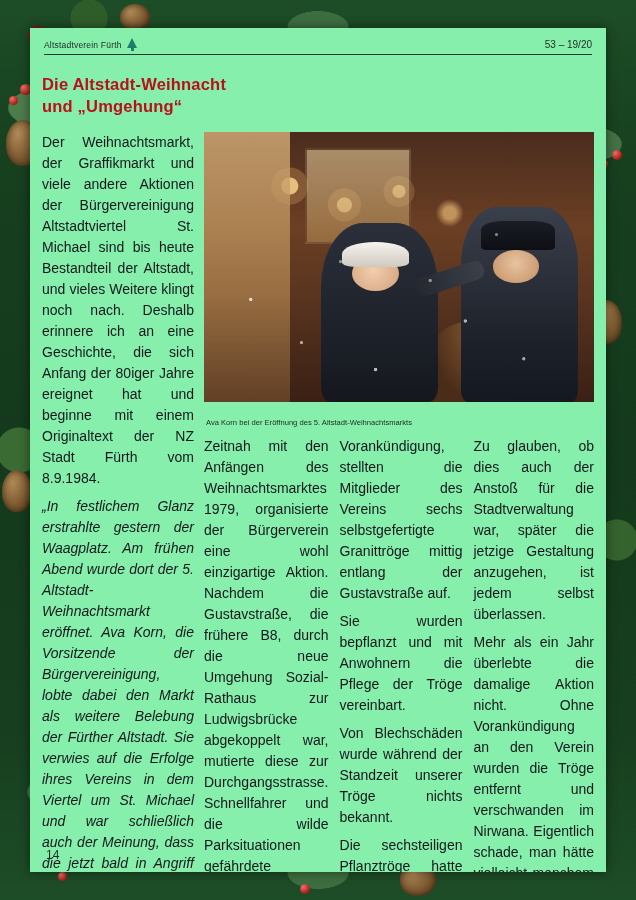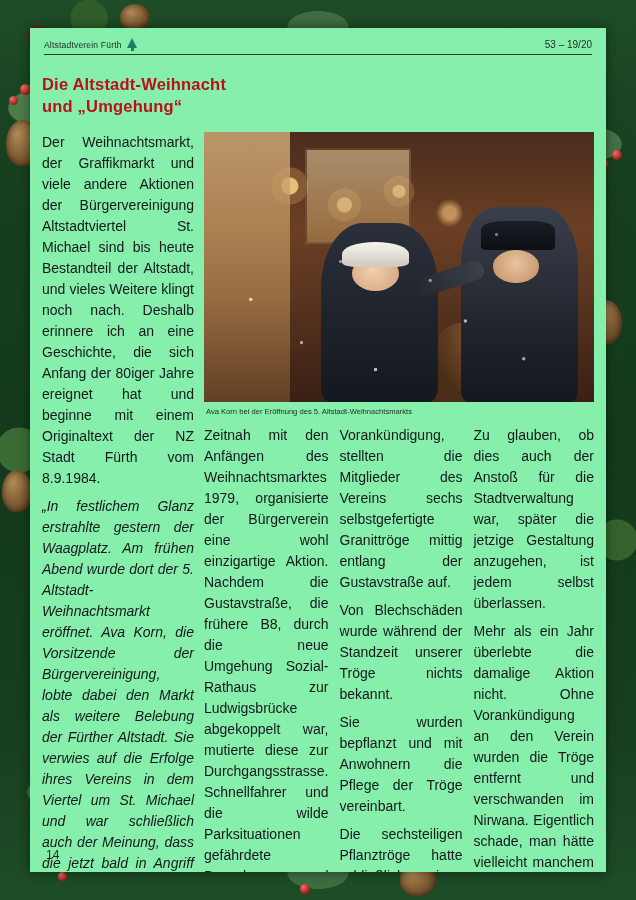--- a/index.html
+++ b/index.html
@@ -161,21 +161,21 @@
       radial-gradient(circle at 25% 78%, rgba(255,255,255,.6) 0 1.2px, transparent 2px),
       radial-gradient(circle at 44% 88%, rgba(255,255,255,.7) 0 1.5px, transparent 2px),
       radial-gradient(circle at 67% 70%, rgba(255,255,255,.65) 0 1.3px, transparent 2px),
       radial-gradient(circle at 82% 84%, rgba(255,255,255,.6) 0 1.3px, transparent 2px),
       radial-gradient(circle at 58% 55%, rgba(255,255,255,.5) 0 1.2px, transparent 2px),
       radial-gradient(circle at 35% 48%, rgba(255,255,255,.5) 0 1.1px, transparent 2px),
       radial-gradient(circle at 75% 38%, rgba(255,255,255,.45) 0 1.1px, transparent 2px);
   }
   .caption{
     font-size:7.6px;color:#1d2b20;
-    padding:5px 2px 0 2px;
+    padding:16px 2px 0 2px;
     border-top:0;
   }
 
   
   p{margin:0 0 7px 0;}
   .body-text{
     font-size:14px;line-height:1.5;
     color:#14181c;
     text-align:justify;
     hyphens:auto;
@@ -251,22 +251,22 @@
           <div class="snow"></div>
         </div>
         <div class="caption">Ava Korn bei der Eröffnung des 5. Altstadt-Weihnachtsmarkts</div>
 
         <div class="cols-3">
           <div class="col">
             <p class="body-text">Zeitnah mit den Anfängen des Weihnachtsmarktes 1979, organisierte der Bürgerverein eine wohl einzigartige Aktion. Nachdem die Gustavstraße, die frühere B8, durch die neue Umgehung Sozial-Rathaus zur Ludwigsbrücke abgekoppelt war, mutierte diese zur Durchgangsstrasse. Schnellfahrer und die wilde Parksituationen gefährdete Besucher und Anlieger. Für den Bürgerverein eine Katastrophe. Städtische Vorschläge ließen auf sich warten und so wurde gehandelt. Was man sich heute kaum noch vorstellen konnte nahm seinen Lauf. Nach einiger Vorbereitung, in einer Nacht und Nebelaktion, ohne</p>
           </div>
           <div class="col">
             <p class="body-text">Vorankündigung, stellten die Mitglieder des Vereins sechs selbstgefertigte Granittröge mittig entlang der Gustavstraße auf.</p>
+            <p class="body-text">Sie wurden bepflanzt und mit Anwohnern die Pflege der Tröge vereinbart.</p>
             <p class="body-text">Von Blechschäden wurde während der Standzeit unserer Tröge nichts bekannt.</p>
-            <p class="body-text">Sie wurden bepflanzt und mit Anwohnern die Pflege der Tröge vereinbart.</p>
             <p class="body-text">Die sechsteiligen Pflanztröge hatte schließlich einen Durchmesser von ca. 110 cm und waren 60 cm hoch. Anscheinend ist der Fürther auch für Außergewöhnliches offen.</p>
           </div>
           <div class="col">
             <p class="body-text">Zu glauben, ob dies auch der Anstoß für die Stadtverwaltung war, später die jetzige Gestaltung anzugehen, ist jedem selbst überlassen.</p>
             <p class="body-text">Mehr als ein Jahr überlebte die damalige Aktion nicht. Ohne Vorankündigung an den Verein wurden die Tröge entfernt und verschwanden im Nirwana. Eigentlich schade, man hätte vielleicht manchem Hinterhofbesitzer damit eine Freude bereiten können.</p>
             <p class="body-text sig">Heinz Siebenkäß</p>
           </div>
         </div>
       </div>
     </div>

